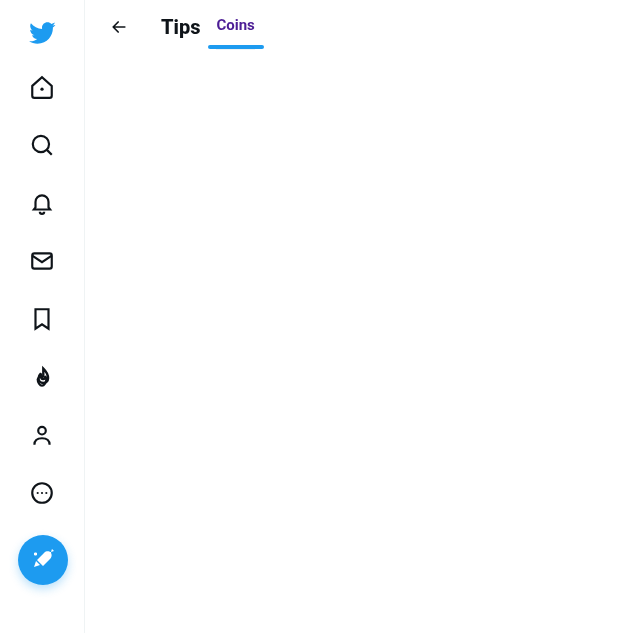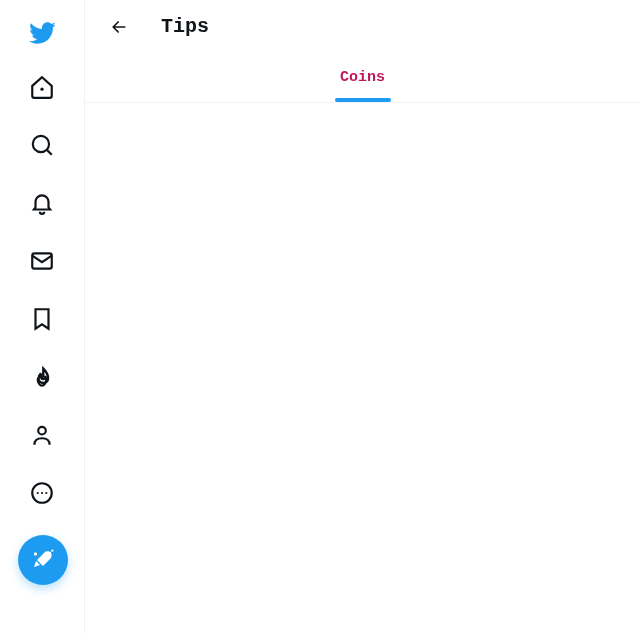--- a/index.html
+++ b/index.html
@@ -60,23 +60,22 @@
       display: flex;
       align-items: center;
       justify-content: center;
       cursor: pointer;
       box-shadow: 0 4px 10px rgba(29,155,240,0.3);
     }
     .compose-btn svg { stroke: #fff; fill: #fff; }
     .main {
       flex: 1;
       display: flex;
-      flex-direction: column;
+      flex-direction: row;
       min-width: 0;
-      font-family: Liberation Mono, monospace;
     }
     .header {
       height: 53px;
       display: flex;
       align-items: center;
       padding: 0 16px;
     }
     .back-btn {
       width: 36px;
       height: 36px;
@@ -100,21 +99,21 @@
       flex: 1;
       display: flex;
       align-items: center;
       justify-content: center;
       cursor: pointer;
       position: relative;
     }
     .tab-label {
       font-size: 15px;
       font-weight: 700;
-      color: #be185d;
+      color: #4c1d95;
     }
     .tab-underline {
       position: absolute;
       bottom: 0;
       height: 4px;
       width: 56px;
       background: #1d9bf0;
       border-radius: 4px;
     }
     .content {

